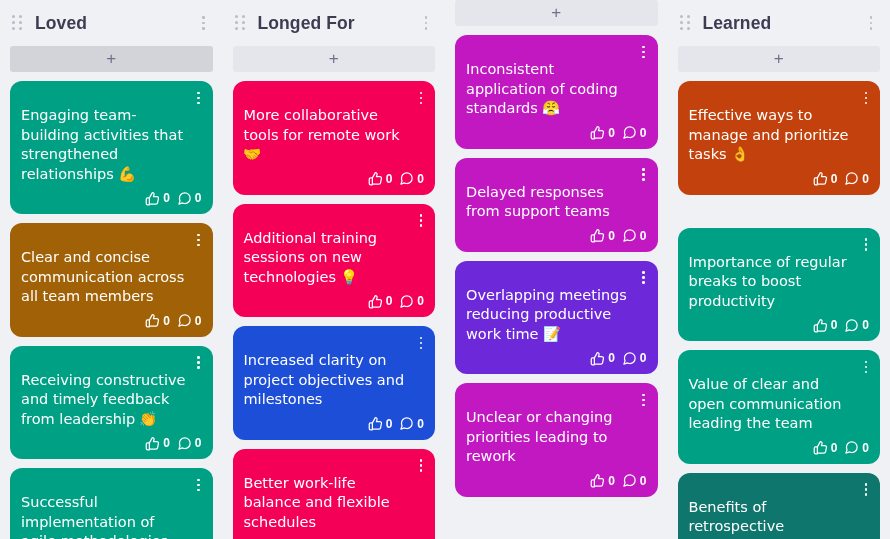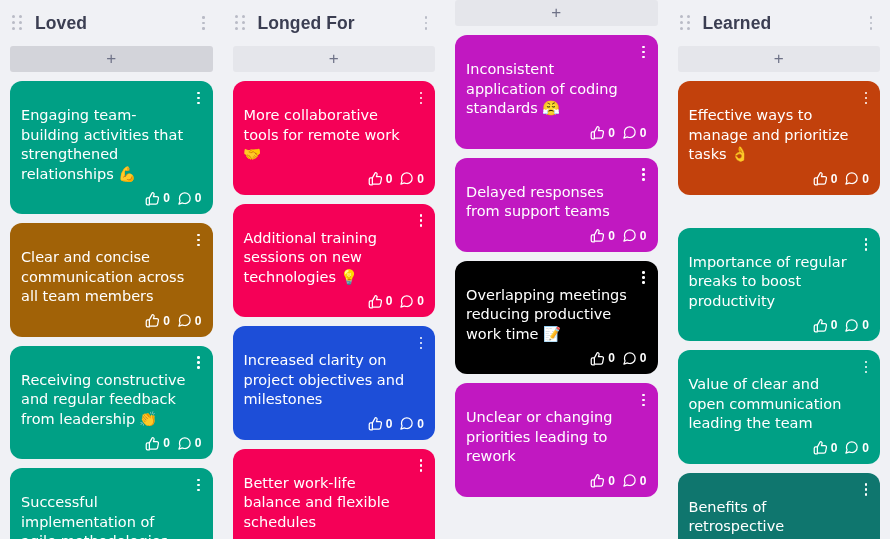--- a/index.html
+++ b/index.html
@@ -266,21 +266,21 @@
               <span>
                 <svg width="15" height="15" viewBox="0 0 24 24" fill="none" stroke="#ffffff" stroke-width="2" stroke-linecap="round" stroke-linejoin="round">
                   <path d="M21 11.5a8.38 8.38 0 0 1-8.5 8.5 8.9 8.9 0 0 1-3.8-.9L3 21l1.9-5.2a8.9 8.9 0 0 1-.9-3.8A8.38 8.38 0 0 1 12.5 3 8.38 8.38 0 0 1 21 11.5z"></path>
                 </svg>
               </span>
               <span class="count">0</span>
             </div>
           </div>
         </div>
         <div class="card" style="background: rgb(0, 160, 133);">
-          <div class="card-text emoji">Receiving constructive and regular feedback from leadership 👏</div>
+          <div class="card-text emoji">Receiving constructive and timely feedback from leadership 👏</div>
           <div class="card-menu">
             <i></i>
             <i></i>
             <i></i>
           </div>
           <div class="card-footer">
             <div class="stat">
               <span>
                 <svg width="15" height="15" viewBox="0 0 24 24" fill="none" stroke="#ffffff" stroke-width="2" stroke-linecap="round" stroke-linejoin="round">
                   <path d="M7 22H4a2 2 0 0 1-2-2v-7a2 2 0 0 1 2-2h3"></path>
@@ -511,21 +511,21 @@
             <div class="stat">
               <span>
                 <svg width="15" height="15" viewBox="0 0 24 24" fill="none" stroke="#ffffff" stroke-width="2" stroke-linecap="round" stroke-linejoin="round">
                   <path d="M21 11.5a8.38 8.38 0 0 1-8.5 8.5 8.9 8.9 0 0 1-3.8-.9L3 21l1.9-5.2a8.9 8.9 0 0 1-.9-3.8A8.38 8.38 0 0 1 12.5 3 8.38 8.38 0 0 1 21 11.5z"></path>
                 </svg>
               </span>
               <span class="count">0</span>
             </div>
           </div>
         </div>
-        <div class="card" style="background: #000000;">
+        <div class="card" style="background: #6d28d9;">
           <div class="card-text emoji">Overlapping meetings reducing productive work time 📝</div>
           <div class="card-menu">
             <i></i>
             <i></i>
             <i></i>
           </div>
           <div class="card-footer">
             <div class="stat">
               <span>
                 <svg width="15" height="15" viewBox="0 0 24 24" fill="none" stroke="#ffffff" stroke-width="2" stroke-linecap="round" stroke-linejoin="round">

